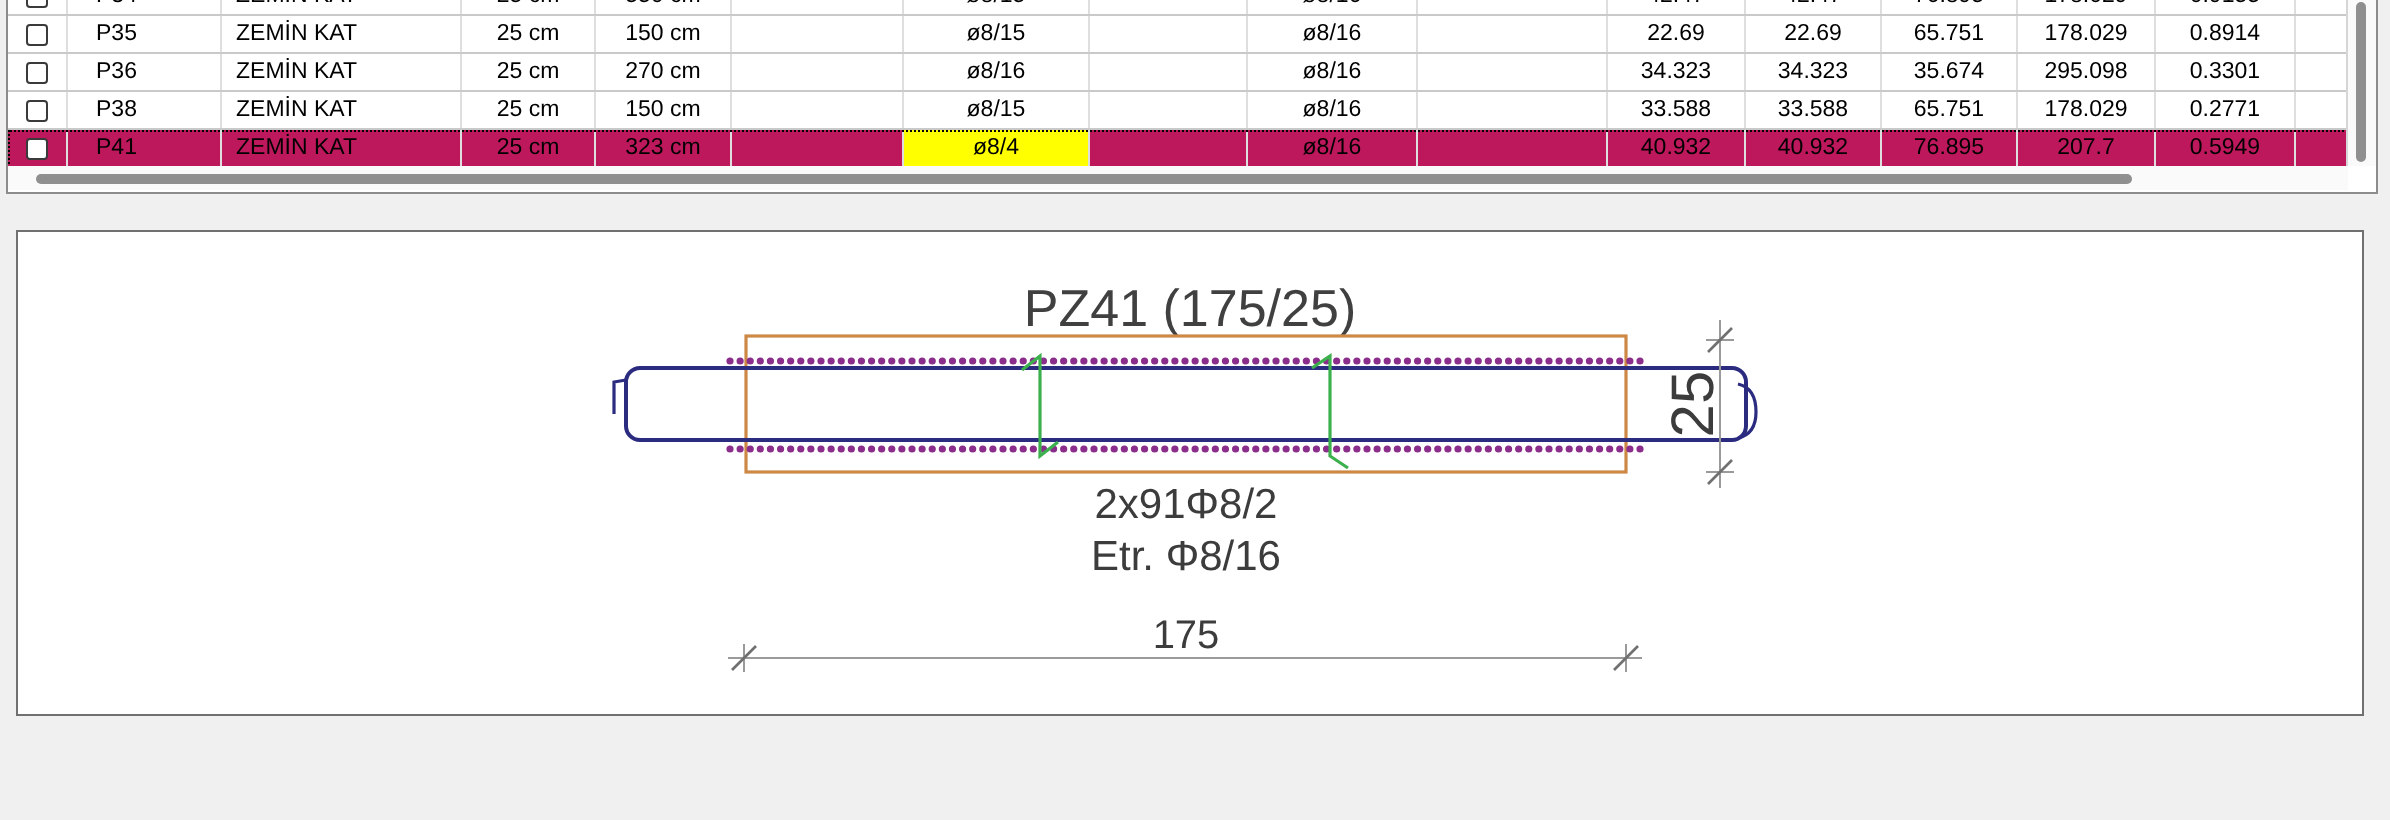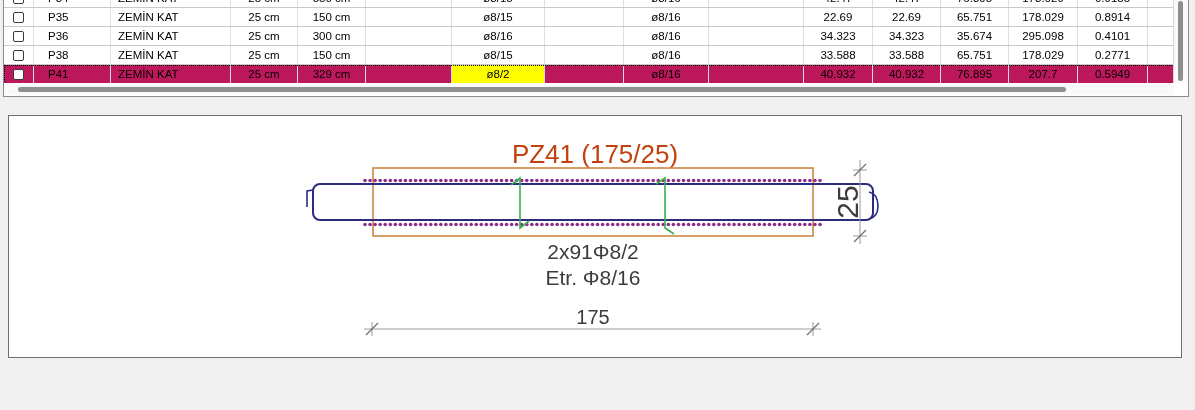--- a/index.html
+++ b/index.html
@@ -40,21 +40,21 @@
   .hthumb{position:absolute;left:14px;top:4px;width:1048px;height:5px;background:#8f8f8f;border-radius:3px;}
   .vscroll{position:absolute;right:0;top:0;width:14px;height:83px;background:#fafafa;border-left:1px solid #d6d6d6;}
   .vthumb{position:absolute;left:4px;top:1px;width:5px;height:80px;background:#8f8f8f;border-radius:3px;}
   
   .diagram-panel{
     position:absolute;left:8px;top:115px;width:1174px;height:243px;
     background:#ffffff;border:1px solid #707070;box-sizing:border-box;
   }
   .diagram-title{
     position:absolute;left:0;top:23px;width:100%;text-align:center;
-    font-size:26px;color:#c2410c;letter-spacing:0px;
+    font-size:26px;color:#404040;letter-spacing:0px;
   }
   .diagram-svg{position:absolute;left:0;top:0;}
   
   .footer{position:absolute;left:0;top:362px;width:1195px;height:48px;background:#f0f0f0;}
 </style>
 </head>
 <body>
 
 <div class="table-panel">
   <div class="rows" id="rows-container">
@@ -98,31 +98,31 @@
         <div class="cell">0.8914</div>
         <div class="cell"></div>
       </div>
       <div class="trow">
         <div class="cell">
           <div class="rowcheck"></div>
         </div>
         <div class="cell left-name">P36</div>
         <div class="cell left-floor">ZEMİN KAT</div>
         <div class="cell">25 cm</div>
-        <div class="cell">300 cm</div>
+        <div class="cell">270 cm</div>
         <div class="cell"></div>
         <div class="cell">ø8/16</div>
         <div class="cell"></div>
         <div class="cell">ø8/16</div>
         <div class="cell"></div>
         <div class="cell">34.323</div>
         <div class="cell">34.323</div>
         <div class="cell">35.674</div>
         <div class="cell">295.098</div>
-        <div class="cell">0.4101</div>
+        <div class="cell">0.3301</div>
         <div class="cell"></div>
       </div>
       <div class="trow">
         <div class="cell">
           <div class="rowcheck"></div>
         </div>
         <div class="cell left-name">P38</div>
         <div class="cell left-floor">ZEMİN KAT</div>
         <div class="cell">25 cm</div>
         <div class="cell">150 cm</div>
@@ -138,23 +138,23 @@
         <div class="cell">0.2771</div>
         <div class="cell"></div>
       </div>
       <div class="trow selected">
         <div class="cell">
           <div class="rowcheck"></div>
         </div>
         <div class="cell left-name">P41</div>
         <div class="cell left-floor">ZEMİN KAT</div>
         <div class="cell">25 cm</div>
-        <div class="cell">329 cm</div>
-        <div class="cell"></div>
-        <div class="cell warn">ø8/2</div>
+        <div class="cell">323 cm</div>
+        <div class="cell"></div>
+        <div class="cell warn">ø8/4</div>
         <div class="cell"></div>
         <div class="cell">ø8/16</div>
         <div class="cell"></div>
         <div class="cell">40.932</div>
         <div class="cell">40.932</div>
         <div class="cell">76.895</div>
         <div class="cell">207.7</div>
         <div class="cell">0.5949</div>
         <div class="cell"></div>
       </div>

